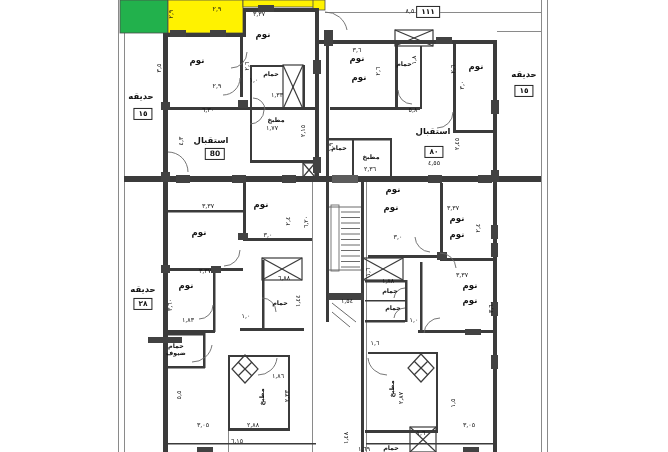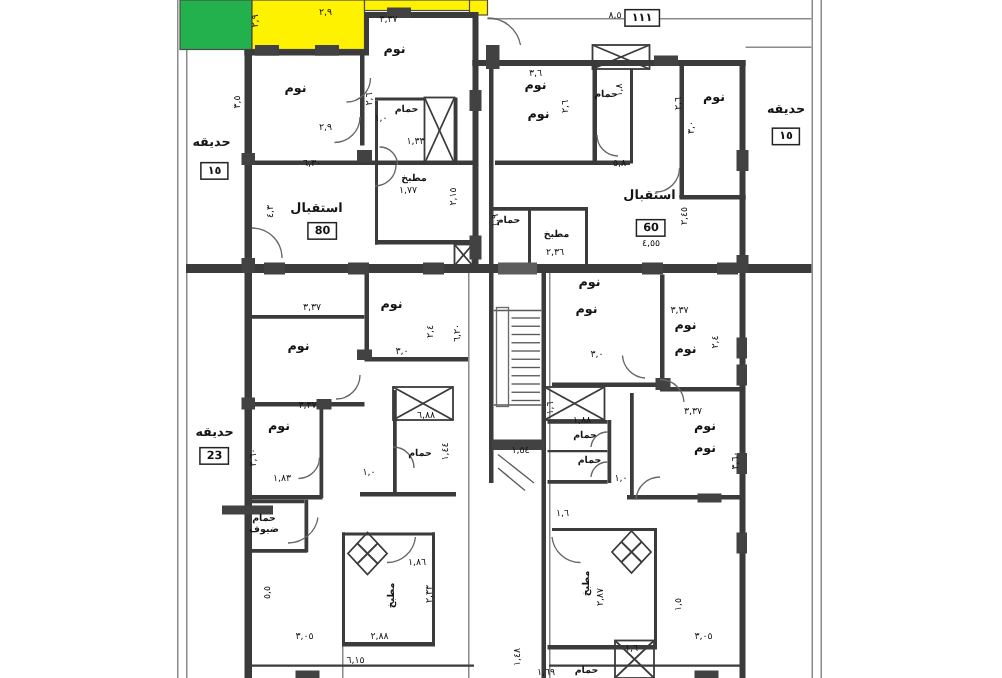--- a/index.html
+++ b/index.html
@@ -295,20 +295,20 @@
       <span class="lbl dim rot" style="left: 401px; top: 398px; color: rgb(20, 20, 20);">٢,٨٧</span>
       <span class="lbl dim rot" style="left: 346px; top: 438px; color: rgb(20, 20, 20);">١,٤٨</span>
       <span class="lbl dim" style="left: 364px; top: 449px; color: rgb(20, 20, 20);">١,٦٩</span>
       <span class="lbl dim" style="left: 469px; top: 425px; color: rgb(20, 20, 20);">٣,٠٥</span>
       <span class="lbl dim rot" style="left: 453px; top: 403px; color: rgb(20, 20, 20);">١,٥</span>
       <span class="lbl dim" style="left: 421px; top: 433px; color: rgb(20, 20, 20);">١,٦</span>
       <span class="lbl area" style="left: 141px; top: 96px; color: rgb(20, 20, 20);">حديقه</span>
       <span class="lbl area" style="left: 143px; top: 289px; color: rgb(20, 20, 20);">حديقه</span>
       <span class="lbl area" style="left: 524px; top: 74px; color: rgb(20, 20, 20);">حديقه</span>
       <span class="lbl box" style="left: 143px; top: 114px; color: rgb(20, 20, 20);">١٥</span>
-      <span class="lbl box" style="left: 143px; top: 304px; color: rgb(20, 20, 20);">23</span>
+      <span class="lbl box" style="left: 143px; top: 304px; color: rgb(20, 20, 20);">٢٨</span>
       <span class="lbl box" style="left: 524px; top: 91px; color: rgb(20, 20, 20);">١٥</span>
       <span class="lbl box" style="left: 428px; top: 12px; color: rgb(20, 20, 20);">١١١</span>
       <span class="lbl box" style="left: 215px; top: 154px; color: rgb(20, 20, 20);">80</span>
-      <span class="lbl box" style="left: 434px; top: 152px; color: rgb(20, 20, 20);">60</span>
+      <span class="lbl box" style="left: 434px; top: 152px; color: rgb(20, 20, 20);">٨٠</span>
     </div>
 
 </div>
 
 </body></html>

